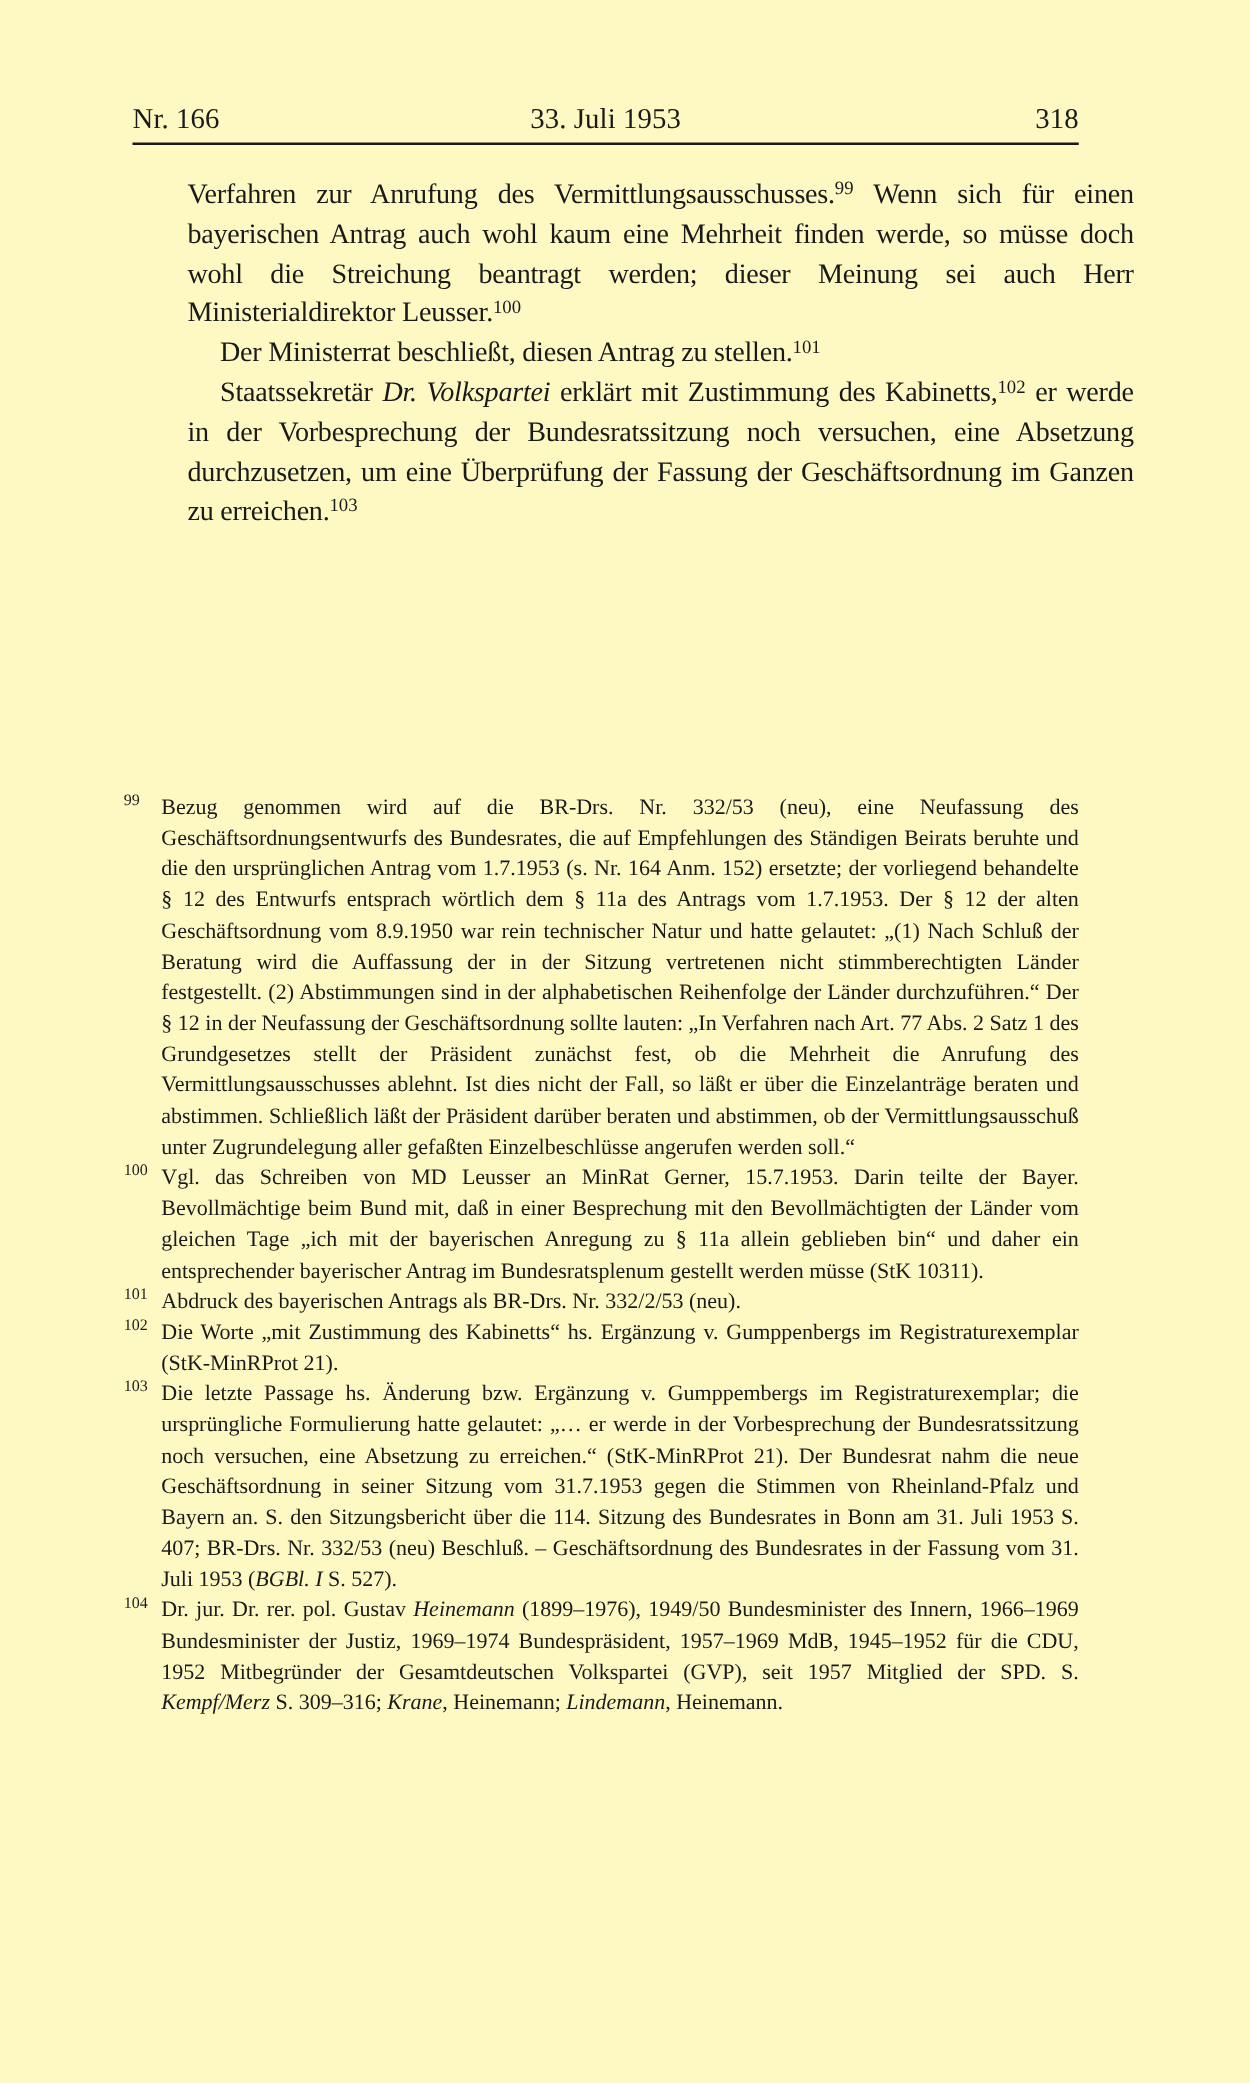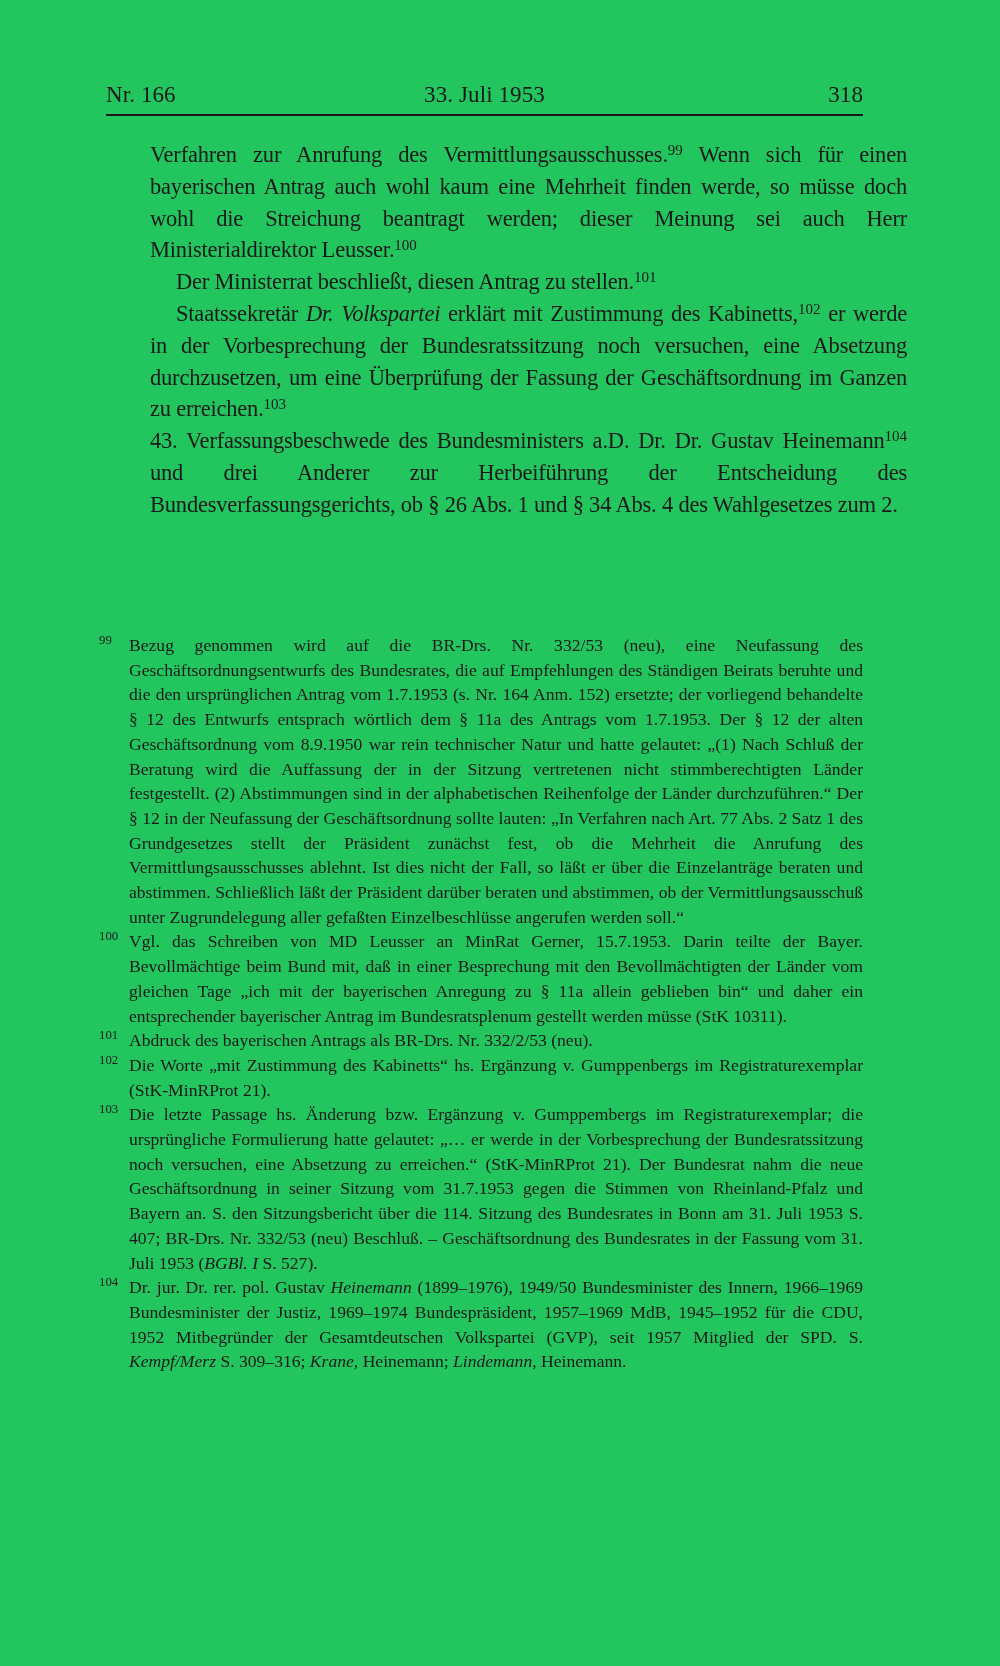--- a/index.html
+++ b/index.html
@@ -4,21 +4,21 @@
 <style>
   html, body { margin: 0; padding: 0; }
   body {
     width: 1000px; height: 1666px;
     background: #ffffff;
     font-family: "Liberation Serif", serif;
     color: #1a1a1a;
     position: relative;
     overflow: hidden;
   }
-  .page { position: absolute; inset: 0; background: #22c55e; }
+  .page { position: absolute; inset: 0; background: #fef9c3; }
   .textblock { position: absolute; left: 106px; width: 757px; }
 
   
   .runninghead {
     top: 82px;
     height: 30px;
     font-size: 23px;
     letter-spacing: 0.1px;
   }
   .runninghead .hleft  { position: absolute; left: 0;  top: 0; }
@@ -77,21 +77,20 @@
     <span class="hcenter">33. Juli 1953</span>
     <span class="hright">318</span>
   </div>
 
   <div class="headrule"></div>
 
   <main class="textblock bodytext">
       <p class="flush"><span>Verfahren zur Anrufung des Vermittlungsausschusses.</span><sup class="fnref">99</sup><span> Wenn sich für einen bayerischen Antrag auch wohl kaum eine Mehrheit finden werde, so müsse doch wohl die Streichung beantragt werden; dieser Meinung sei auch Herr Ministerialdirektor Leusser.</span><sup class="fnref">100</sup></p>
       <p class="indented"><span>Der Ministerrat beschließt, diesen Antrag zu stellen.</span><sup class="fnref">101</sup></p>
       <p class="indented"><span>Staatssekretär </span><em>Dr. Volkspartei</em><span> erklärt mit Zustimmung des Kabinetts,</span><sup class="fnref">102</sup><span> er werde in der Vorbesprechung der Bundesratssitzung noch versuchen, eine Absetzung durchzusetzen, um eine Überprüfung der Fassung der Geschäftsordnung im Ganzen zu erreichen.</span><sup class="fnref">103</sup></p>
-      <p class="flush"><span>43. Verfassungsbeschwede des Bundesministers a.D. Dr. Dr. Gustav Heinemann</span><sup class="fnref">104</sup><span> und drei Anderer zur Herbeiführung der Entscheidung des Bundesverfassungsgerichts, ob § 26 Abs. 1 und § 34 Abs. 4 des Wahlgesetzes zum 2.</span></p>
     </main>
 
   <section class="textblock footnotes">
       <div class="footnote"><span class="fn-num">99</span><span><span>Bezug genommen wird auf die BR-Drs. Nr. 332/53 (neu), eine Neufassung des Geschäftsordnungsentwurfs des Bundesrates, die auf Empfehlungen des Ständigen Beirats beruhte und die den ursprünglichen Antrag vom 1.7.1953 (s. Nr. 164 Anm. 152) ersetzte; der vorliegend behandelte § 12 des Entwurfs entsprach wörtlich dem § 11a des Antrags vom 1.7.1953. Der § 12 der alten Geschäftsordnung vom 8.9.1950 war rein technischer Natur und hatte gelautet: „(1) Nach Schluß der Beratung wird die Auffassung der in der Sitzung vertretenen nicht stimmberechtigten Länder festgestellt. (2) Abstimmungen sind in der alphabetischen Reihenfolge der Länder durchzuführen.“ Der § 12 in der Neufassung der Geschäftsordnung sollte lauten: „In Verfahren nach Art. 77 Abs. 2 Satz 1 des Grundgesetzes stellt der Präsident zunächst fest, ob die Mehrheit die Anrufung des Vermittlungsausschusses ablehnt. Ist dies nicht der Fall, so läßt er über die Einzelanträge beraten und abstimmen. Schließlich läßt der Präsident darüber beraten und abstimmen, ob der Vermittlungsausschuß unter Zugrundelegung aller gefaßten Einzelbeschlüsse angerufen werden soll.“</span></span></div>
       <div class="footnote"><span class="fn-num">100</span><span><span>Vgl. das Schreiben von MD Leusser an MinRat Gerner, 15.7.1953. Darin teilte der Bayer. Bevollmächtige beim Bund mit, daß in einer Besprechung mit den Bevollmächtigten der Länder vom gleichen Tage „ich mit der bayerischen Anregung zu § 11a allein geblieben bin“ und daher ein entsprechender bayerischer Antrag im Bundesratsplenum gestellt werden müsse (StK 10311).</span></span></div>
       <div class="footnote"><span class="fn-num">101</span><span><span>Abdruck des bayerischen Antrags als BR-Drs. Nr. 332/2/53 (neu).</span></span></div>
       <div class="footnote"><span class="fn-num">102</span><span><span>Die Worte „mit Zustimmung des Kabinetts“ hs. Ergänzung v. Gumppenbergs im Registraturexemplar (StK-MinRProt 21).</span></span></div>
       <div class="footnote"><span class="fn-num">103</span><span><span>Die letzte Passage hs. Änderung bzw. Ergänzung v. Gumppembergs im Registraturexemplar; die ursprüngliche Formulierung hatte gelautet: „… er werde in der Vorbesprechung der Bundesratssitzung noch versuchen, eine Absetzung zu erreichen.“ (StK-MinRProt 21). Der Bundesrat nahm die neue Geschäftsordnung in seiner Sitzung vom 31.7.1953 gegen die Stimmen von Rheinland-Pfalz und Bayern an. S. den Sitzungsbericht über die 114. Sitzung des Bundesrates in Bonn am 31. Juli 1953 S. 407; BR-Drs. Nr. 332/53 (neu) Beschluß. – Geschäftsordnung des Bundesrates in der Fassung vom 31. Juli 1953 (</span><em>BGBl. I</em><span> S. 527).</span></span></div>
       <div class="footnote"><span class="fn-num">104</span><span><span>Dr. jur. Dr. rer. pol. Gustav </span><em>Heinemann</em><span> (1899–1976), 1949/50 Bundesminister des Innern, 1966–1969 Bundesminister der Justiz, 1969–1974 Bundespräsident, 1957–1969 MdB, 1945–1952 für die CDU, 1952 Mitbegründer der Gesamtdeutschen Volkspartei (GVP), seit 1957 Mitglied der SPD. S. </span><em>Kempf/Merz</em><span> S. 309–316; </span><em>Krane</em><span>, Heinemann; </span><em>Lindemann</em><span>, Heinemann.</span></span></div>
     </section>

